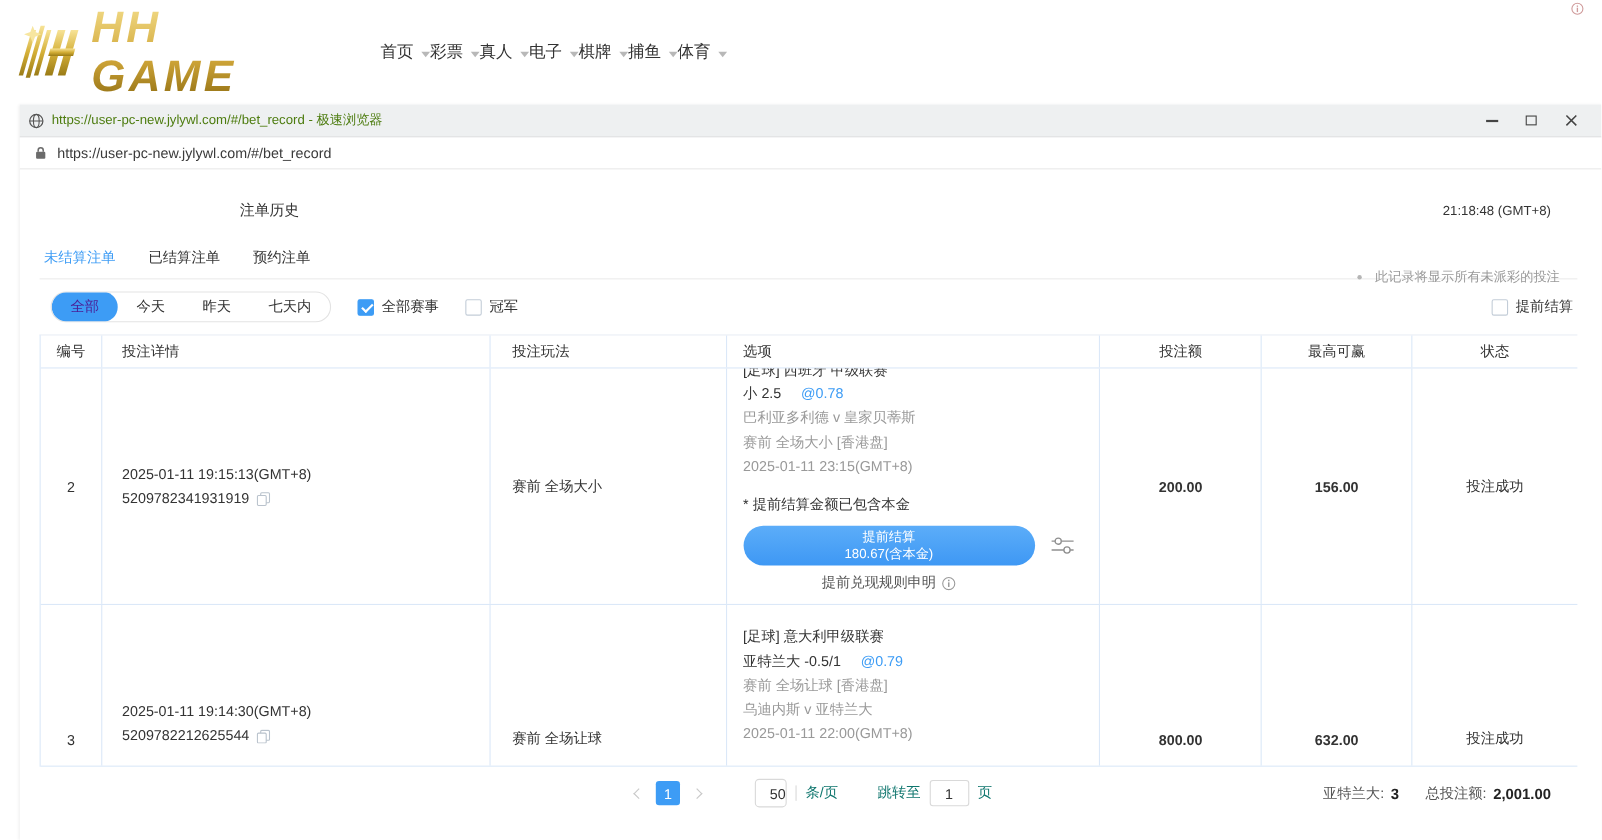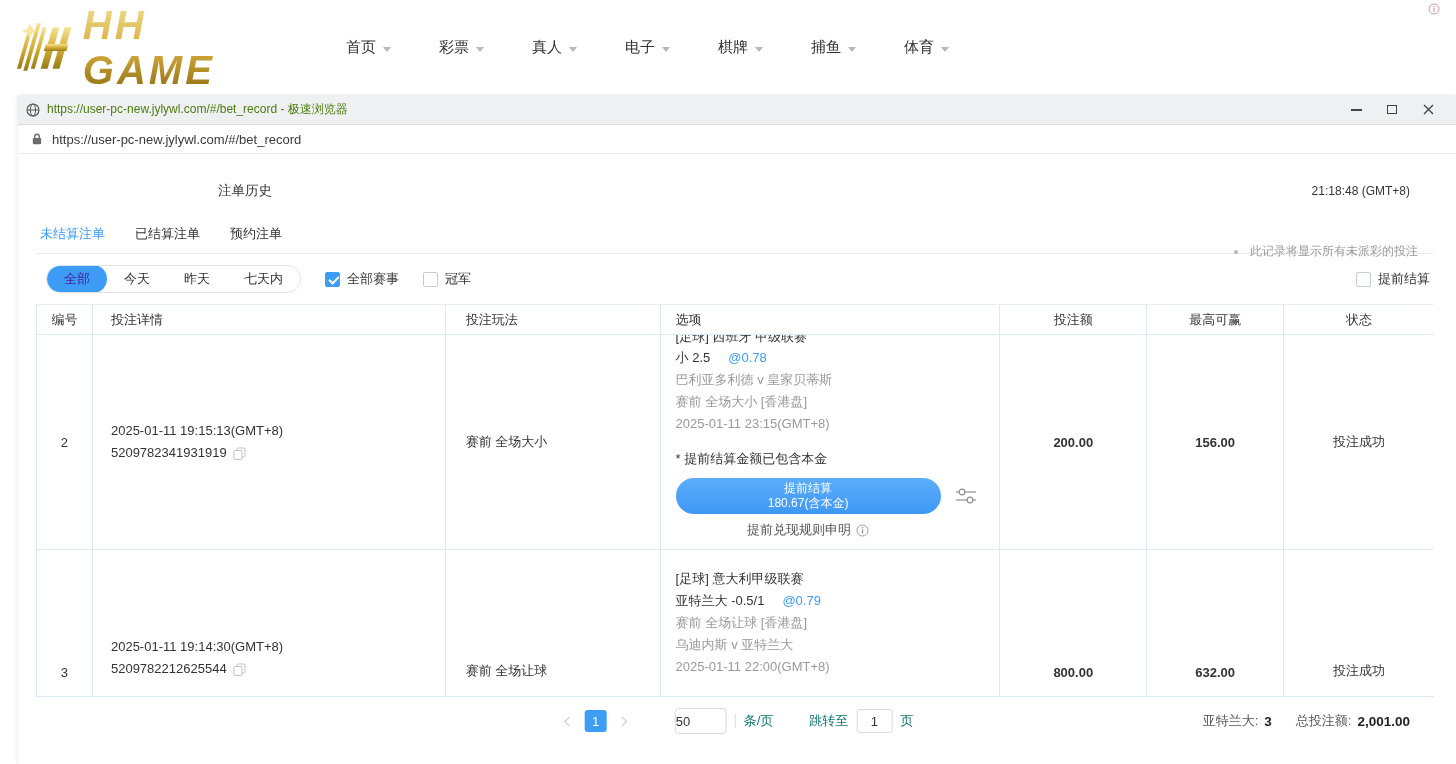--- a/index.html
+++ b/index.html
@@ -8,21 +8,21 @@
 
   
   .site-header { height:95px; display:flex; align-items:center; background:#fff; position:relative; }
   .logo { display:flex; align-items:center; margin-left:10px; width:280px; }
   .logo-text {
     font-size:40px; font-weight:bold; font-style:italic; letter-spacing:3px;
     background:linear-gradient(180deg,#f3dd8a 0%,#d2a83a 55%,#8f6d12 100%);
     -webkit-background-clip:text; background-clip:text; -webkit-text-fill-color:transparent; color:#c9a227;
     margin-left:-14px;
   }
-  .main-nav { display:flex; gap:48px; margin-left:56px; }
+  .main-nav { display:flex; margin-left:56px; }
   .nav-item { display:flex; align-items:center; font-size:15px; color:#333; cursor:pointer; }
   .caret { width:0; height:0; border-left:4px solid transparent; border-right:4px solid transparent; border-top:5px solid #b8b8b8; margin-left:7px; margin-top:3px; }
   .corner-icon { position:absolute; right:16px; top:1px; }
 
   
   .window { position:absolute; left:18px; top:95px; width:1438px; height:669px; background:#fff; box-shadow:-1px 0 3px rgba(0,0,0,0.08); }
   .titlebar { height:30px; background:#eef0f1; border-bottom:1px solid #dcdcdc; display:flex; align-items:center; padding:0 10px 0 8px; }
   .titlebar-left { display:flex; align-items:center; gap:7px; flex:1; }
   .titlebar-text { font-size:12px; color:#4d7c0f; }
   .win-controls { display:flex; align-items:center; gap:0; }
@@ -90,21 +90,21 @@
   
   .pager { height:48px; display:flex; align-items:center; position:relative; width:1398px; }
   .pager-center { position:absolute; left:50%; transform:translateX(-50%); display:flex; align-items:center; }
   .pg-arrow { width:22px; height:22px; display:flex; align-items:center; justify-content:center; cursor:pointer; }
   .arr { width:7px; height:7px; border-left:1.6px solid #c9c9c9; border-bottom:1.6px solid #c9c9c9; }
   .arr-l { transform:rotate(45deg); margin-left:3px; }
   .arr-r { transform:rotate(-135deg); margin-right:3px; }
   .pg-current { width:22px; height:22px; margin:0 6px; background:#3d9cf5; border-radius:3px; color:#fff; font-size:13px; display:flex; align-items:center; justify-content:center; cursor:pointer; }
   .sp36 { width:36px; }
   .sp40 { width:40px; }
-  .pg-size { width:52px; height:26px; border:1px solid #d9d9d9; border-radius:4px; text-align:left; font-size:13px; color:#333; font-family:inherit; }
+  .pg-size { width:29px; height:26px; border:1px solid #d9d9d9; border-radius:4px; text-align:right; font-size:13px; color:#333; font-family:inherit; }
   .vdiv { width:1px; height:14px; background:#d9d9d9; margin:0 8px; }
   .pg-label { font-size:13px; color:#0f766e; }
   .pg-jump { width:36px; height:24px; border:1px solid #d9d9d9; border-radius:3px; text-align:center; font-size:13px; color:#333; margin:0 8px; font-family:inherit; }
   .pager-right { margin-left:auto; margin-right:24px; display:flex; align-items:center; gap:6px; }
   .tot-label { font-size:13px; color:#555; }
   .tot-num { font-size:13.5px; font-weight:700; color:#222; }
   .ml { margin-left:18px; }
 </style>
 </head>
 <body>

